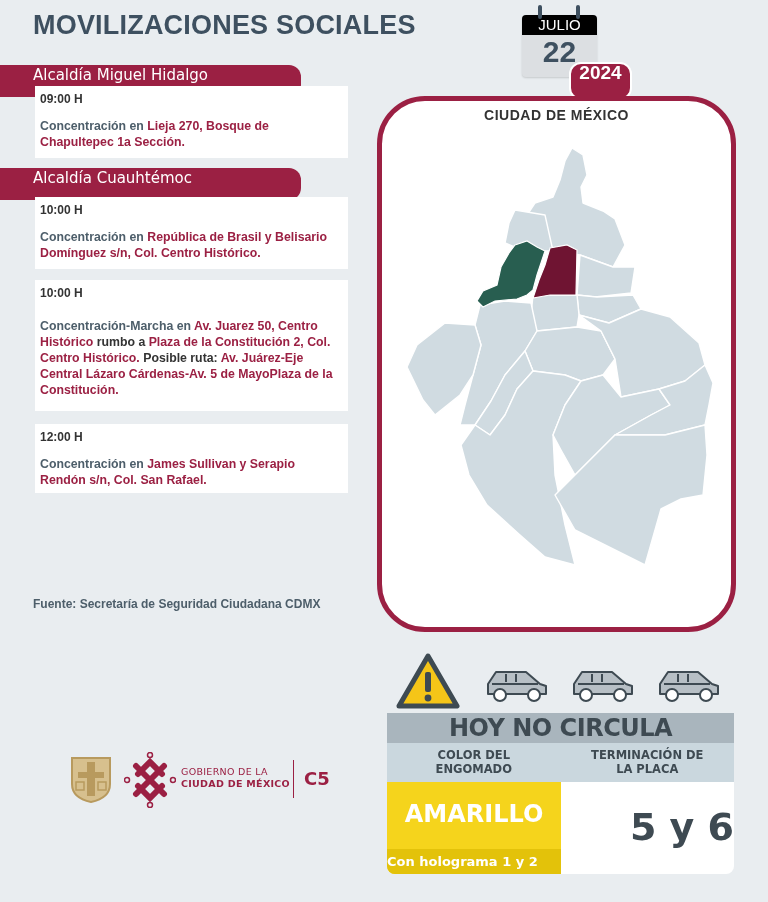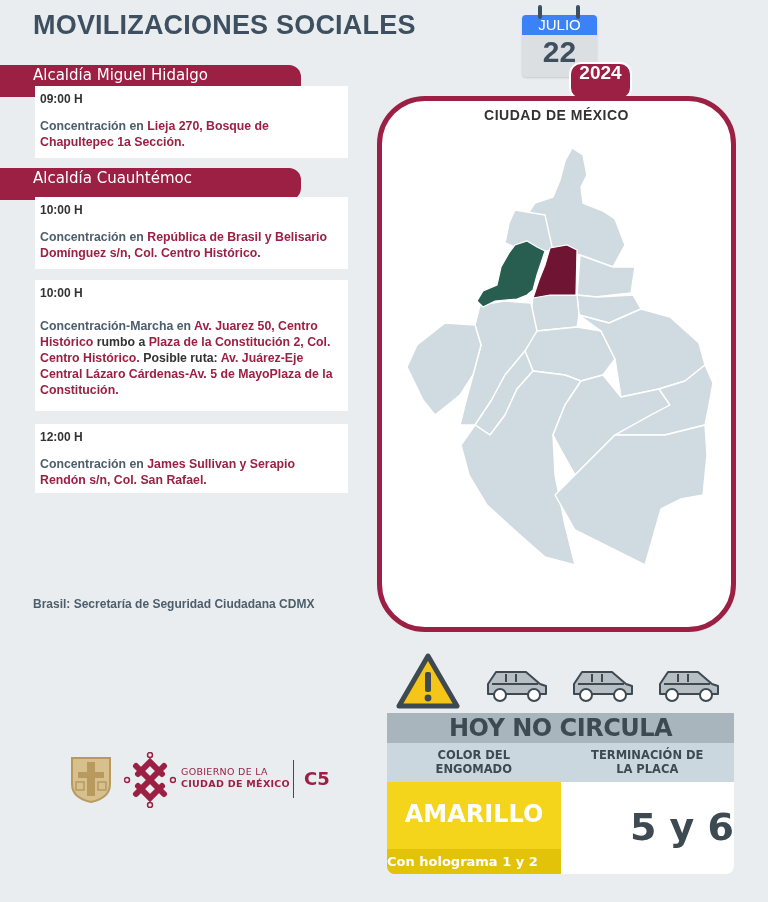--- a/index.html
+++ b/index.html
@@ -14,21 +14,21 @@
   .card .time { font-size: 12px; font-weight: bold; color: #333; margin-bottom: 12px; }
   .card .desc { font-size: 12.3px; font-weight: bold; line-height: 16px; color: #333; }
   .card .desc .g { color: #4d5e6a; }
   .card .desc .r { color: #9b2043; }
   .card .desc .k { color: #333; }
 
   .source { position: absolute; left: 33px; top: 597px; font-size: 12px; font-weight: bold; color: #4d5e6a; }
 
   .cal { position: absolute; left: 522px; top: 5px; width: 76px; height: 70px; }
   .cal .body { position: absolute; left: 0; top: 10px; width: 75px; height: 62px; background: #dcdfe2; border-radius: 4px; box-shadow: 0 1px 2px rgba(0,0,0,0.15); }
-  .cal .head { position: absolute; left: 0; top: 10px; width: 75px; height: 20px; background: #3b82f6; border-radius: 4px 4px 0 0; color: #fff; font-size: 15px; text-align: center; line-height: 20px; }
+  .cal .head { position: absolute; left: 0; top: 10px; width: 75px; height: 20px; background: #000000; border-radius: 4px 4px 0 0; color: #fff; font-size: 15px; text-align: center; line-height: 20px; }
   .cal .ring { position: absolute; top: 0; width: 4px; height: 14px; background: #3e5060; border-radius: 2px; }
   .cal .day { position: absolute; left: 0; top: 30px; width: 75px; text-align: center; font-size: 30px; font-weight: bold; color: #3e5060; }
   .year { position: absolute; left: 569px; top: 62px; width: 63px; height: 38px; background: #9b2043; color: #fff; border: 2px solid #fff; border-radius: 12px; font-size: 19px; font-weight: bold; text-align: center; line-height: 18px; }
 
   .map-frame { position: absolute; left: 377px; top: 96px; width: 359px; height: 536px; border: 5px solid #9b2043; border-radius: 48px; background: #fff; }
   .map-title { position: absolute; left: 0; right: 0; top: 6px; text-align: center; font-size: 14px; font-weight: bold; color: #333; letter-spacing: 0.5px; }
   .map-svg { position: absolute; left: 0; top: 0; }
   .warn { position: absolute; left: 395px; top: 652px; }
   .car { position: absolute; top: 668px; }
   .hnc-bar { position: absolute; left: 387px; top: 713px; width: 347px; height: 30px; background: #a9b5bd; color: #3e4a52; font-family: "DejaVu Sans", sans-serif; font-weight: bold; font-size: 24px; text-align: center; line-height: 31px; letter-spacing: -0.5px; }
@@ -74,21 +74,21 @@
 </div>
 <div class="card" style="top:280px;height:131px;padding-top:6px">
   <div class="time" style="margin-bottom:18px">10:00 H</div>
   <div class="desc"><span class="g">Concentración-Marcha</span><span class="g"> en </span><span class="r">Av. Juarez 50, Centro Histórico</span><span class="k"> rumbo a </span><span class="r">Plaza de la Constitución 2, Col. Centro Histórico.</span><span class="k"> Posible ruta: </span><span class="r">Av. Juárez-Eje Central Lázaro Cárdenas-Av. 5 de MayoPlaza de la Constitución.</span></div>
 </div>
 <div class="card" style="top:424px;height:69px">
   <div class="time">12:00 H</div>
   <div class="desc"><span class="g">Concentración</span><span class="g"> en </span><span class="r">James Sullivan y Serapio Rendón s/n, Col. San Rafael.</span></div>
 </div>
 
-<div class="source">Brasil: Secretaría de Seguridad Ciudadana CDMX</div>
+<div class="source">Fuente: Secretaría de Seguridad Ciudadana CDMX</div>
 
 <div class="map-frame">
   <div class="map-title">CIUDAD DE MÉXICO</div>
   <svg class="map-svg" width="349" height="526" viewBox="377 96 349 526">
     <g fill="#d0dbe1" stroke="#ffffff" stroke-width="1.4" stroke-linejoin="round">
 
       <path d="M567 143 L578 150 L582 170 L576 182 L578 198 L598 206 L610 214 L620 240 L608 262 L575 250 L548 246 L538 216 L522 210 L530 198 L548 192 L555 175 L560 156 Z"></path>
 
       <path d="M510 205 L540 210 L548 246 L540 246 L520 246 L500 238 L504 218 Z"></path>
 

